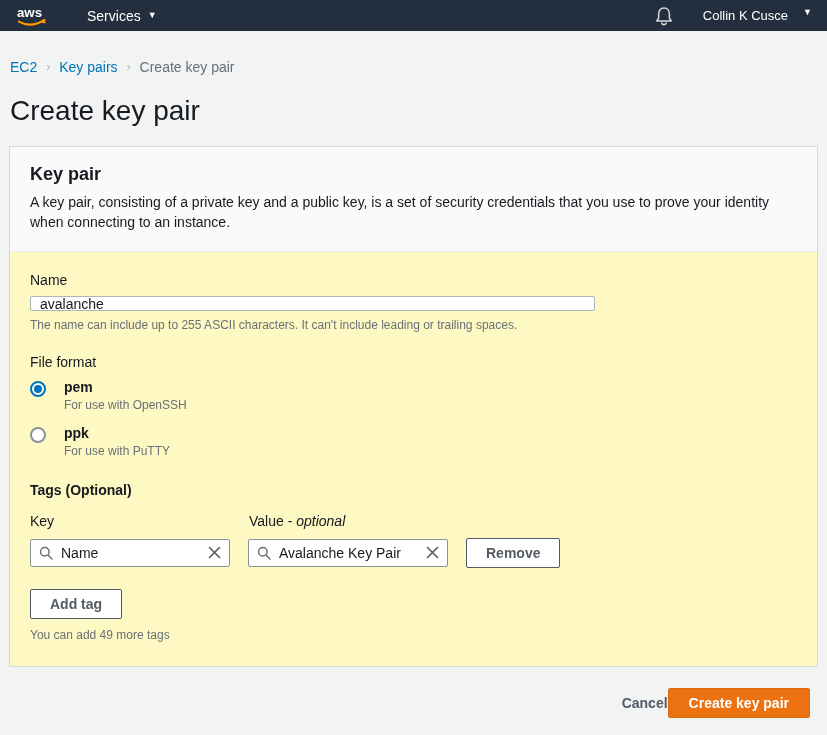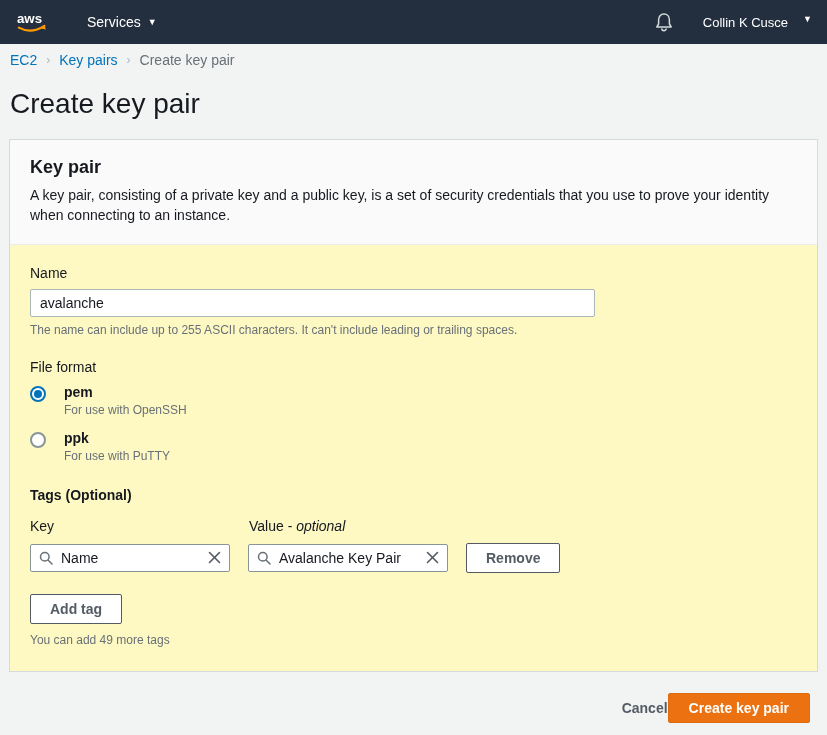--- a/index.html
+++ b/index.html
@@ -6,51 +6,51 @@
   html,body { width:827px; height:735px; }
   body {
     font-family:"Liberation Sans", sans-serif;
     background:#f2f3f3;
     color:#16191f;
     font-size:14px;
   }
 
   
   .topnav {
-    height:44px; background:#232f3e; display:flex; align-items:center;
+    height:31px; background:#232f3e; display:flex; align-items:center;
     padding:0 15px; color:#ffffff;
   }
   .aws-logo { width:38px; height:26px; display:block; cursor:pointer; }
   .nav-services { margin-left:34px; display:flex; align-items:center; gap:7px;
     color:#ffffff; font-size:14px; cursor:pointer; }
   .caret { font-size:9px; color:#ffffff; line-height:1; }
   .nav-spacer { flex:1; }
   .bell { width:18px; height:20px; cursor:pointer; margin-right:30px; }
   .nav-user { display:flex; gap:15px; font-size:13px; cursor:pointer; }
 
   
-  .breadcrumb { padding:8px 10px 0 10px; font-size:14px; display:flex; align-items:center; gap:9px; }
+  .breadcrumb { padding:28px 10px 0 10px; font-size:14px; display:flex; align-items:center; gap:9px; }
   .crumb-link { color:#0073bb; text-decoration:none; cursor:pointer; }
   .crumb-sep { color:#aab7b8; font-size:12px; }
   .crumb-current { color:#687078; }
 
   
   .page-title { font-size:28px; font-weight:500; color:#16191f; padding:20px 10px 19px 10px; }
 
   
   .card { margin:0 9px; background:#fef9c3; border:1px solid #d5dbdb; }
   .card-header { background:#fafafa; border-bottom:1px solid #eaeded; padding:17px 20px 18px 20px; }
   .card-header h2 { font-size:18px; font-weight:700; color:#16191f; margin-bottom:7px; }
   .card-header p { font-size:14px; color:#16191f; line-height:1.45; }
 
   .card-body { padding:20px 20px 24px 20px; }
 
   .field-label { font-size:14px; color:#16191f; margin-bottom:8px; }
   .text-input {
-    width:565px; height:28px; border:1px solid #aab7b8; border-radius:2px;
+    width:565px; height:15px; border:1px solid #aab7b8; border-radius:2px;
     font-family:"Liberation Sans", sans-serif; font-size:14px; color:#16191f;
     padding:0 9px; background:#fff; outline:none;
   }
   .helper { font-size:12px; color:#687078; margin-top:6px; }
 
   .section-gap { margin-top:22px; }
 
   
   .radio-row { display:flex; align-items:flex-start; gap:18px; margin-top:9px; cursor:pointer; }
   .radio-outer {

